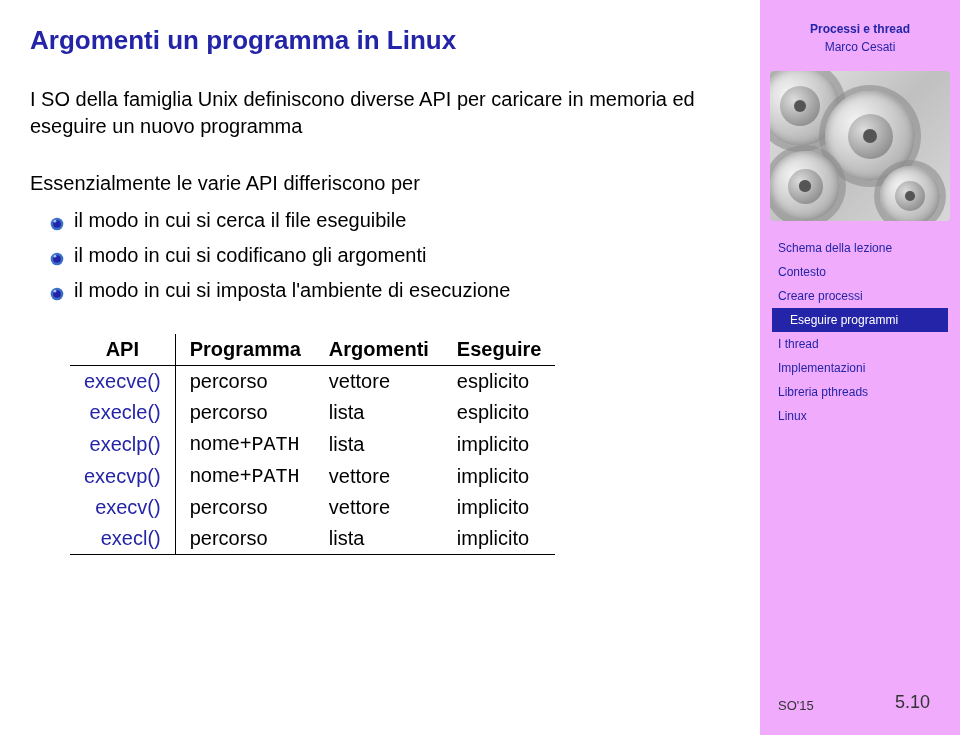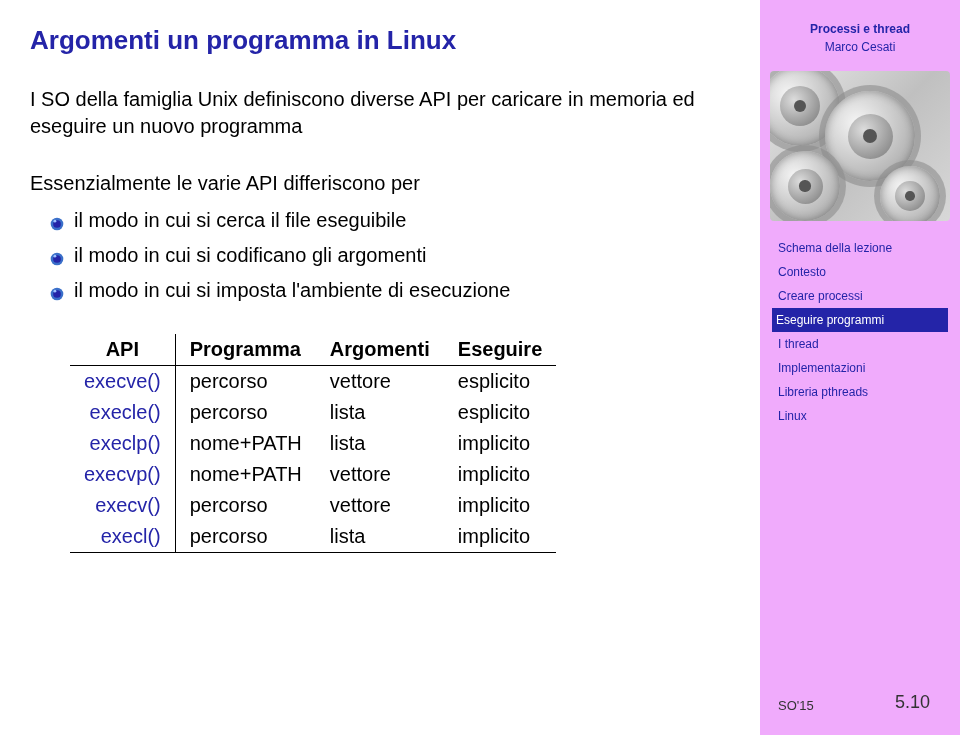--- a/index.html
+++ b/index.html
@@ -67,21 +67,21 @@
 }
 td {
   padding: 2px 14px;
 }
 .api-cell {
   font-family: Liberation Sans, sans-serif;
   color: #2424a8;
   text-align: right;
 }
 .path-mono {
-  font-family: Liberation Sans, sans-serif;
+  font-family: Liberation Mono, monospace;
 }
 .col-border-right { border-right: 1px solid #000; }
 .row-border-bottom td { border-bottom: 1px solid #000; }
 
 .sidebar {
   width: 200px;
   background: #f0abfc;
   position: relative;
   padding-top: 20px;
 }
@@ -133,21 +133,21 @@
 }
 .nav-item {
   font-size: 12px;
   color: #2424a8;
   padding: 5px 0;
   cursor: pointer;
 }
 .nav-item.active {
   background: #2424a8;
   color: #fff;
-  padding: 5px 4px;
+  padding: 5px 18px;
   margin-left: -6px;
   margin-right: 12px;
 }
 
 .footer-right {
   position: absolute;
   bottom: 22px;
   right: 30px;
   font-size: 18px;
   color: #333;

